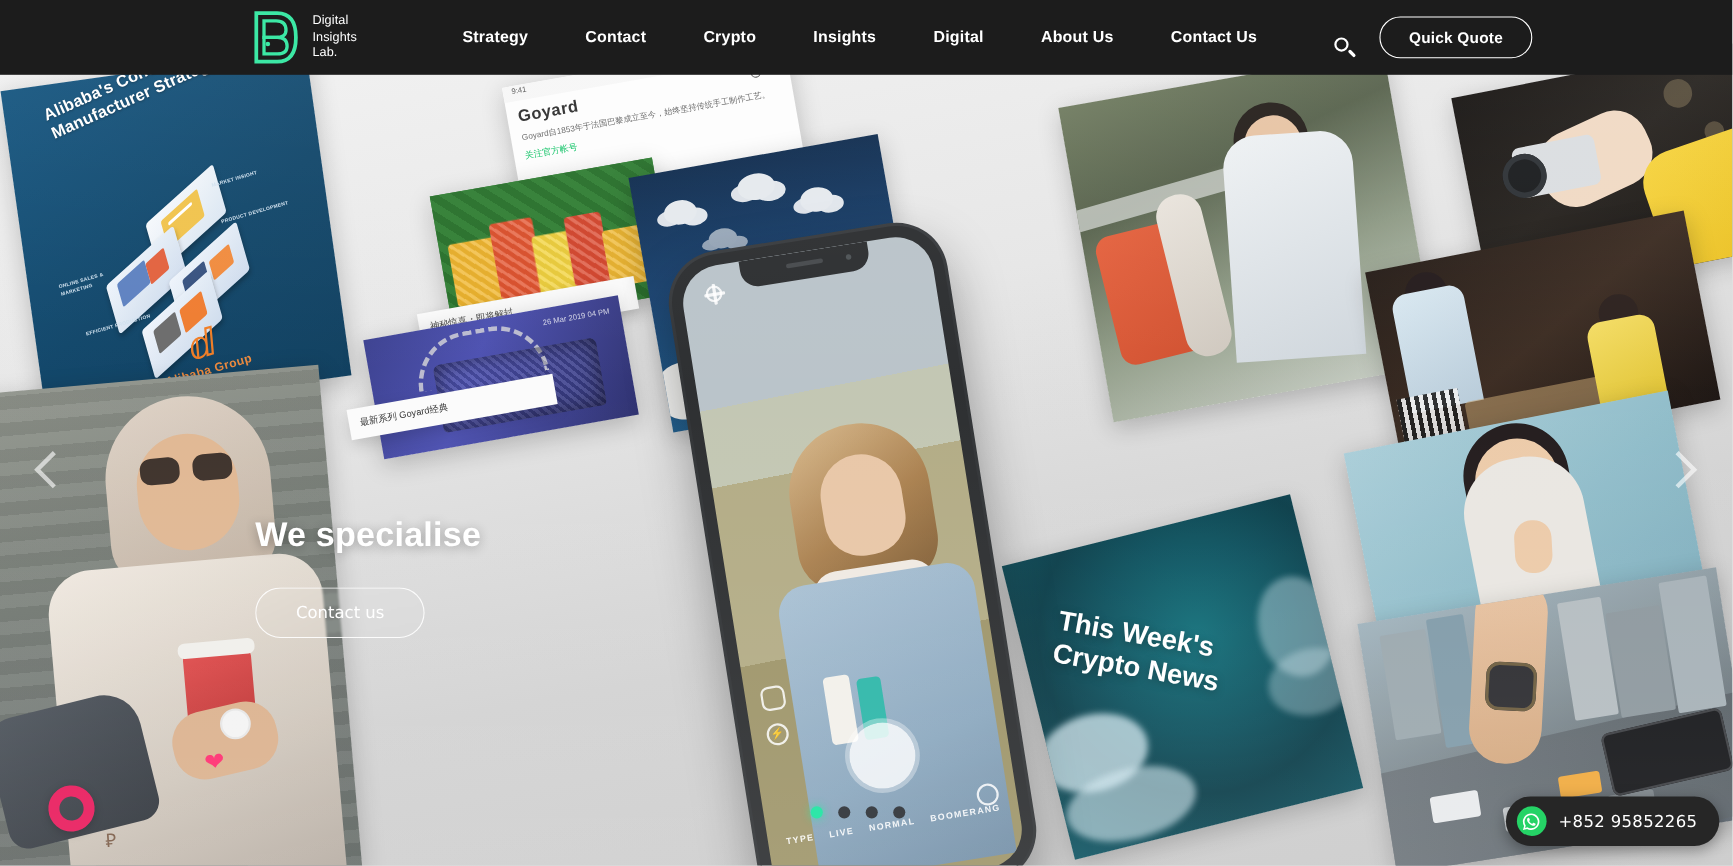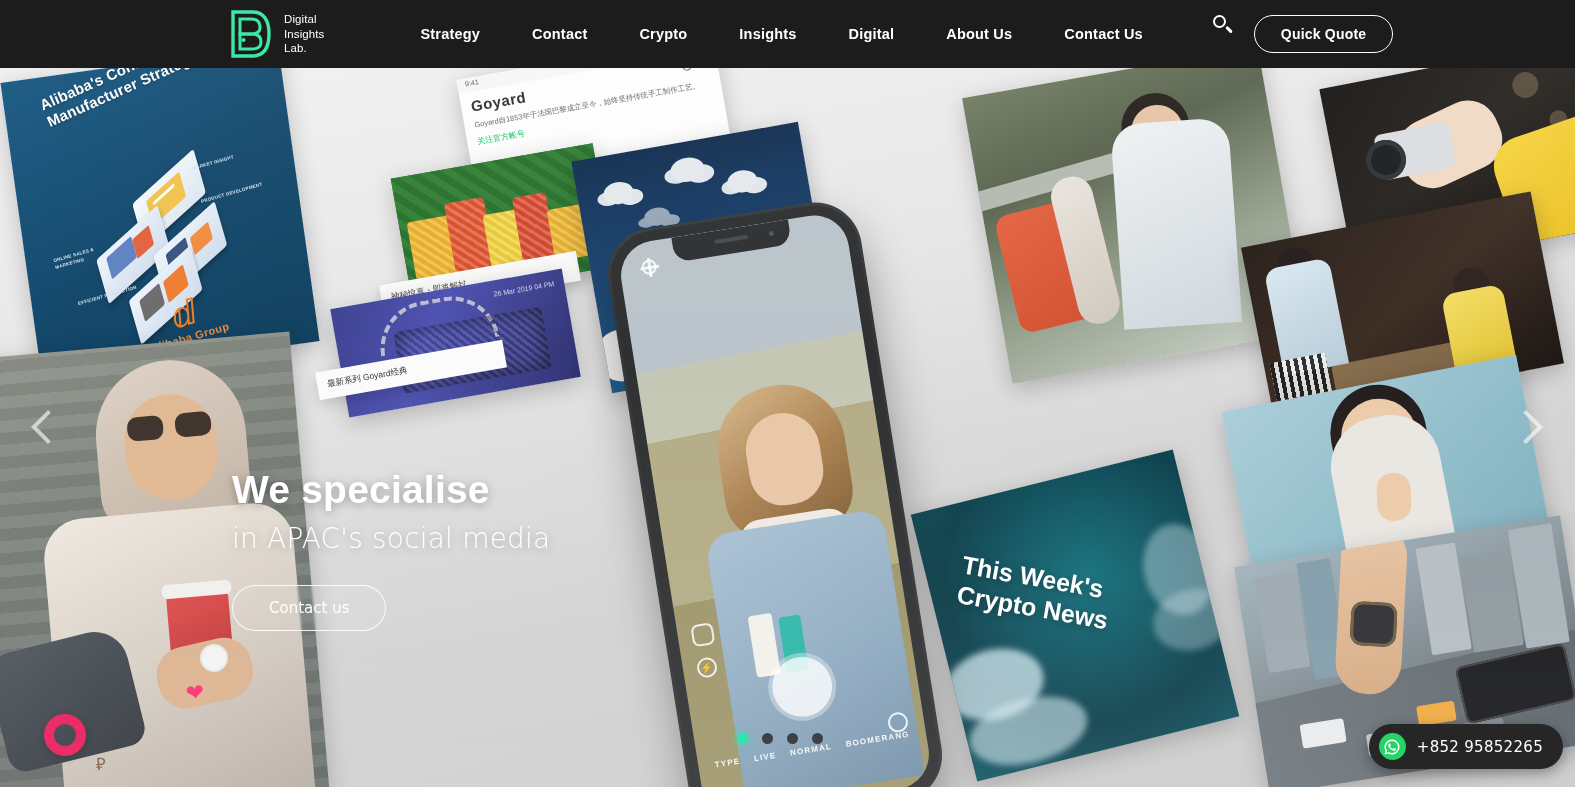--- a/index.html
+++ b/index.html
@@ -293,33 +293,33 @@
     position:absolute; left:0; top:0; width:1575px; height:68px; z-index:60;
     background:#1c1c1c;
     display:flex; align-items:center;
   }
   .logo{ display:flex; align-items:center; gap:10px; margin-left:228px; cursor:pointer;}
   .logo .mono{ width:46px; height:50px; }
   .logo .ltext{ color:#fff; font-size:11.5px; line-height:1.26; letter-spacing:.1px;}
   .navlinks{ display:flex; align-items:center; gap:0; margin-left:70px; }
   .navlinks a{ color:#fff; font-size:14.5px; font-weight:bold; text-decoration:none;
     padding:0 26px; letter-spacing:.2px; white-space:nowrap;}
-  .navright{ display:flex; align-items:flex-start; gap:22px; margin-left:44px;}
+  .navright{ display:flex; align-items:flex-end; gap:22px; margin-left:44px;}
   .search-ico{ width:19px; height:19px; position:relative; cursor:pointer; }
   .search-ico i{ position:absolute; left:0; top:0; width:13px; height:13px;
     border:2.4px solid #fff; border-radius:50%; display:block;}
   .search-ico b{ position:absolute; right:0; bottom:0; width:8px; height:2.6px;
     background:#fff; transform:rotate(45deg); transform-origin:right center; border-radius:2px;}
   .qq{ border:1.6px solid #fff; border-radius:22px; color:#fff; background:transparent;
     font-size:14px; font-weight:bold; padding:10px 26px; cursor:pointer;
     font-family:"Liberation Sans", sans-serif; letter-spacing:.2px; white-space:nowrap;}
 
   
   .herotext{ position:absolute; left:232px; top:468px; z-index:40; }
-  .herotext .h1{ font-size:39px; font-weight:bold; color:#fff; letter-spacing:.2px;
+  .herotext .h1{ font-size:31px; font-weight:bold; color:#fff; letter-spacing:.2px;
     text-shadow:0 2px 10px rgba(0,0,0,.30); }
   .herotext .h2{ font-size:28px; font-weight:300; color:#fff; margin-top:10px;
     letter-spacing:.2px; text-shadow:0 2px 10px rgba(0,0,0,.28);
     font-family:"DejaVu Sans", sans-serif;}
   .ctabtn{ margin-top:30px; display:inline-block; border:1.4px solid rgba(255,255,255,.9);
     border-radius:28px; color:#fff; font-size:15px; padding:13px 36px; cursor:pointer;
     background:rgba(255,255,255,.06); backdrop-filter:blur(1px);
     font-family:"DejaVu Sans", sans-serif;}
 
   
@@ -538,21 +538,20 @@
           <span>BOOMERANG</span>
         </div>
       </div>
     </div>
 
     <div class="veil"></div>
   </div>
 
   <div class="herotext">
     <div class="h1">We specialise</div>
-    <div class="h2">in APAC's social media</div>
     <div class="ctabtn">Contact us</div>
   </div>
 
   <div class="arrow left"></div>
   <div class="arrow right"></div>
 
   <div class="dots">
     <span class="on"></span>
     <span></span>
     <span></span>

